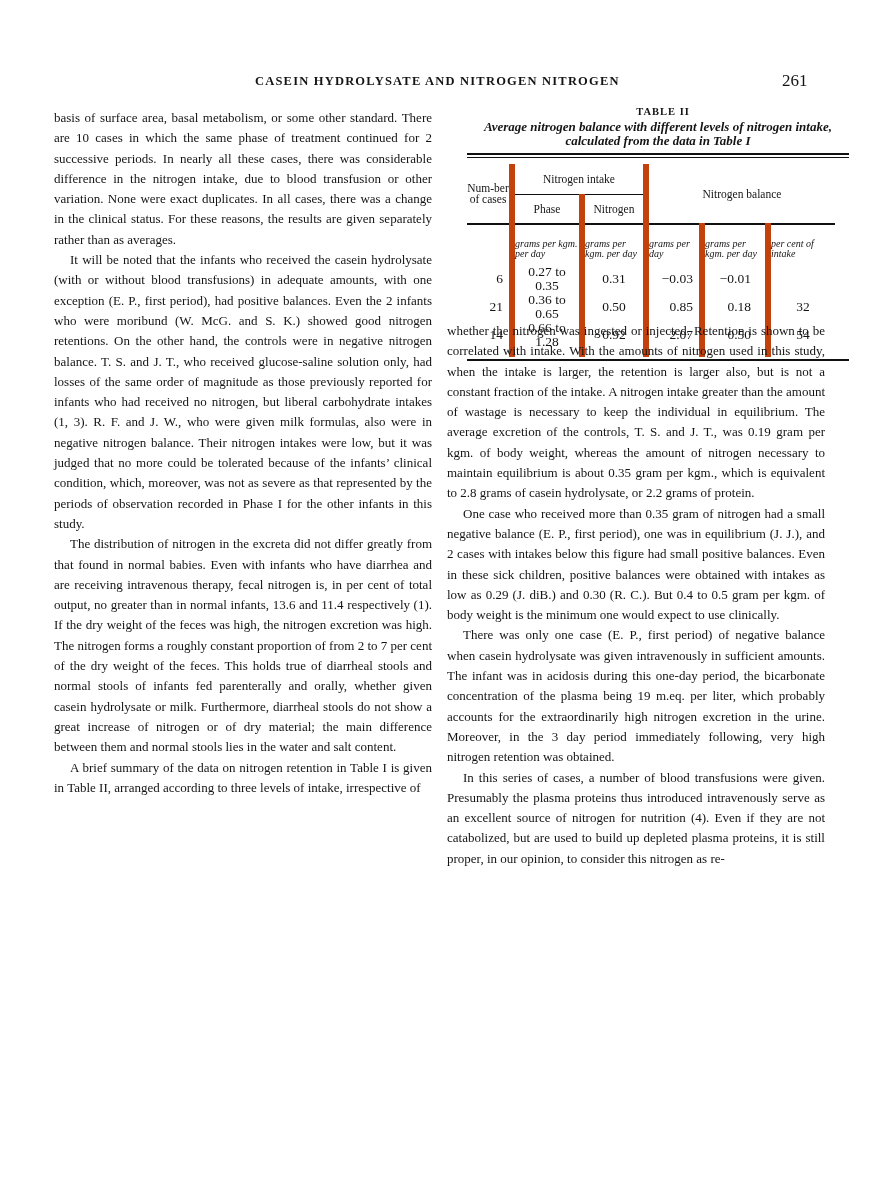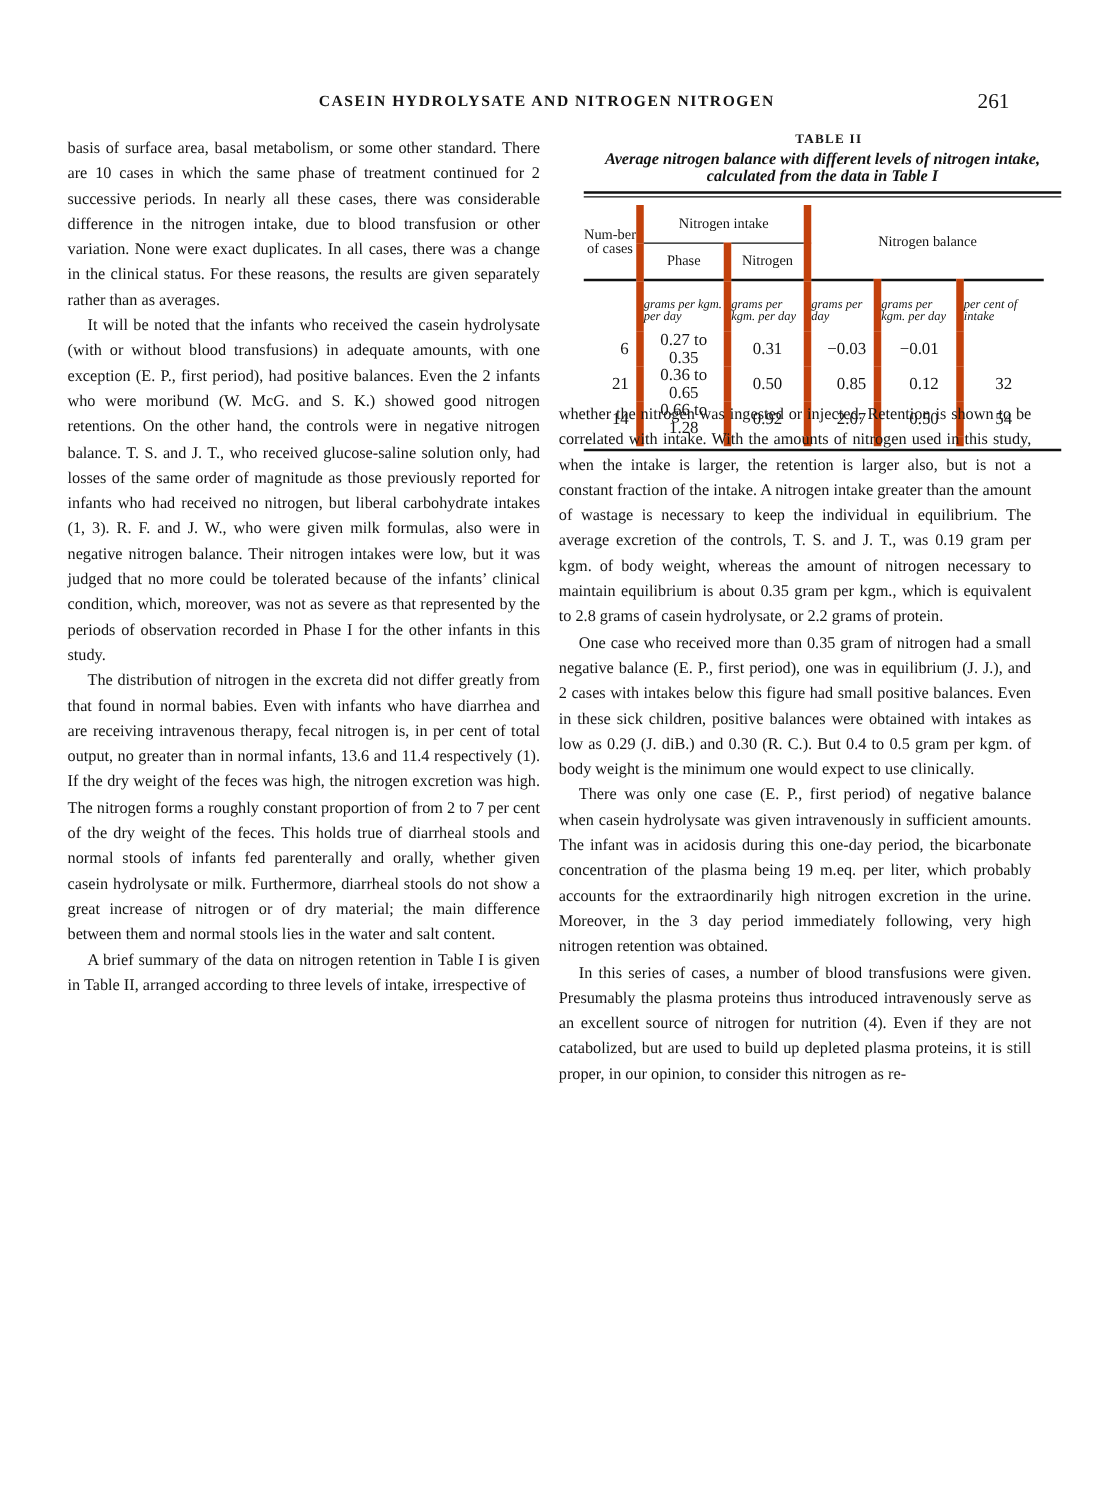--- a/index.html
+++ b/index.html
@@ -74,21 +74,21 @@
       <td class="ctr bl">0.31</td>
       <td class="num bl">−0.03</td>
       <td class="num bl" style="padding-right:14px !important;">−0.01</td>
       <td class="ctr bl"></td>
     </tr>
     <tr>
       <td class="num">21</td>
       <td class="ctr bl">0.36 to 0.65</td>
       <td class="ctr bl">0.50</td>
       <td class="num bl">0.85</td>
-      <td class="num bl" style="padding-right:14px !important;">0.12</td>
+      <td class="num bl" style="padding-right:14px !important;">0.18</td>
       <td class="ctr bl">32</td>
     </tr>
     <tr>
       <td class="num">14</td>
       <td class="ctr bl">0.66 to 1.28</td>
       <td class="ctr bl">0.92</td>
       <td class="num bl">2.07</td>
       <td class="num bl" style="padding-right:14px !important;">0.50</td>
       <td class="ctr bl">54</td>
     </tr>

